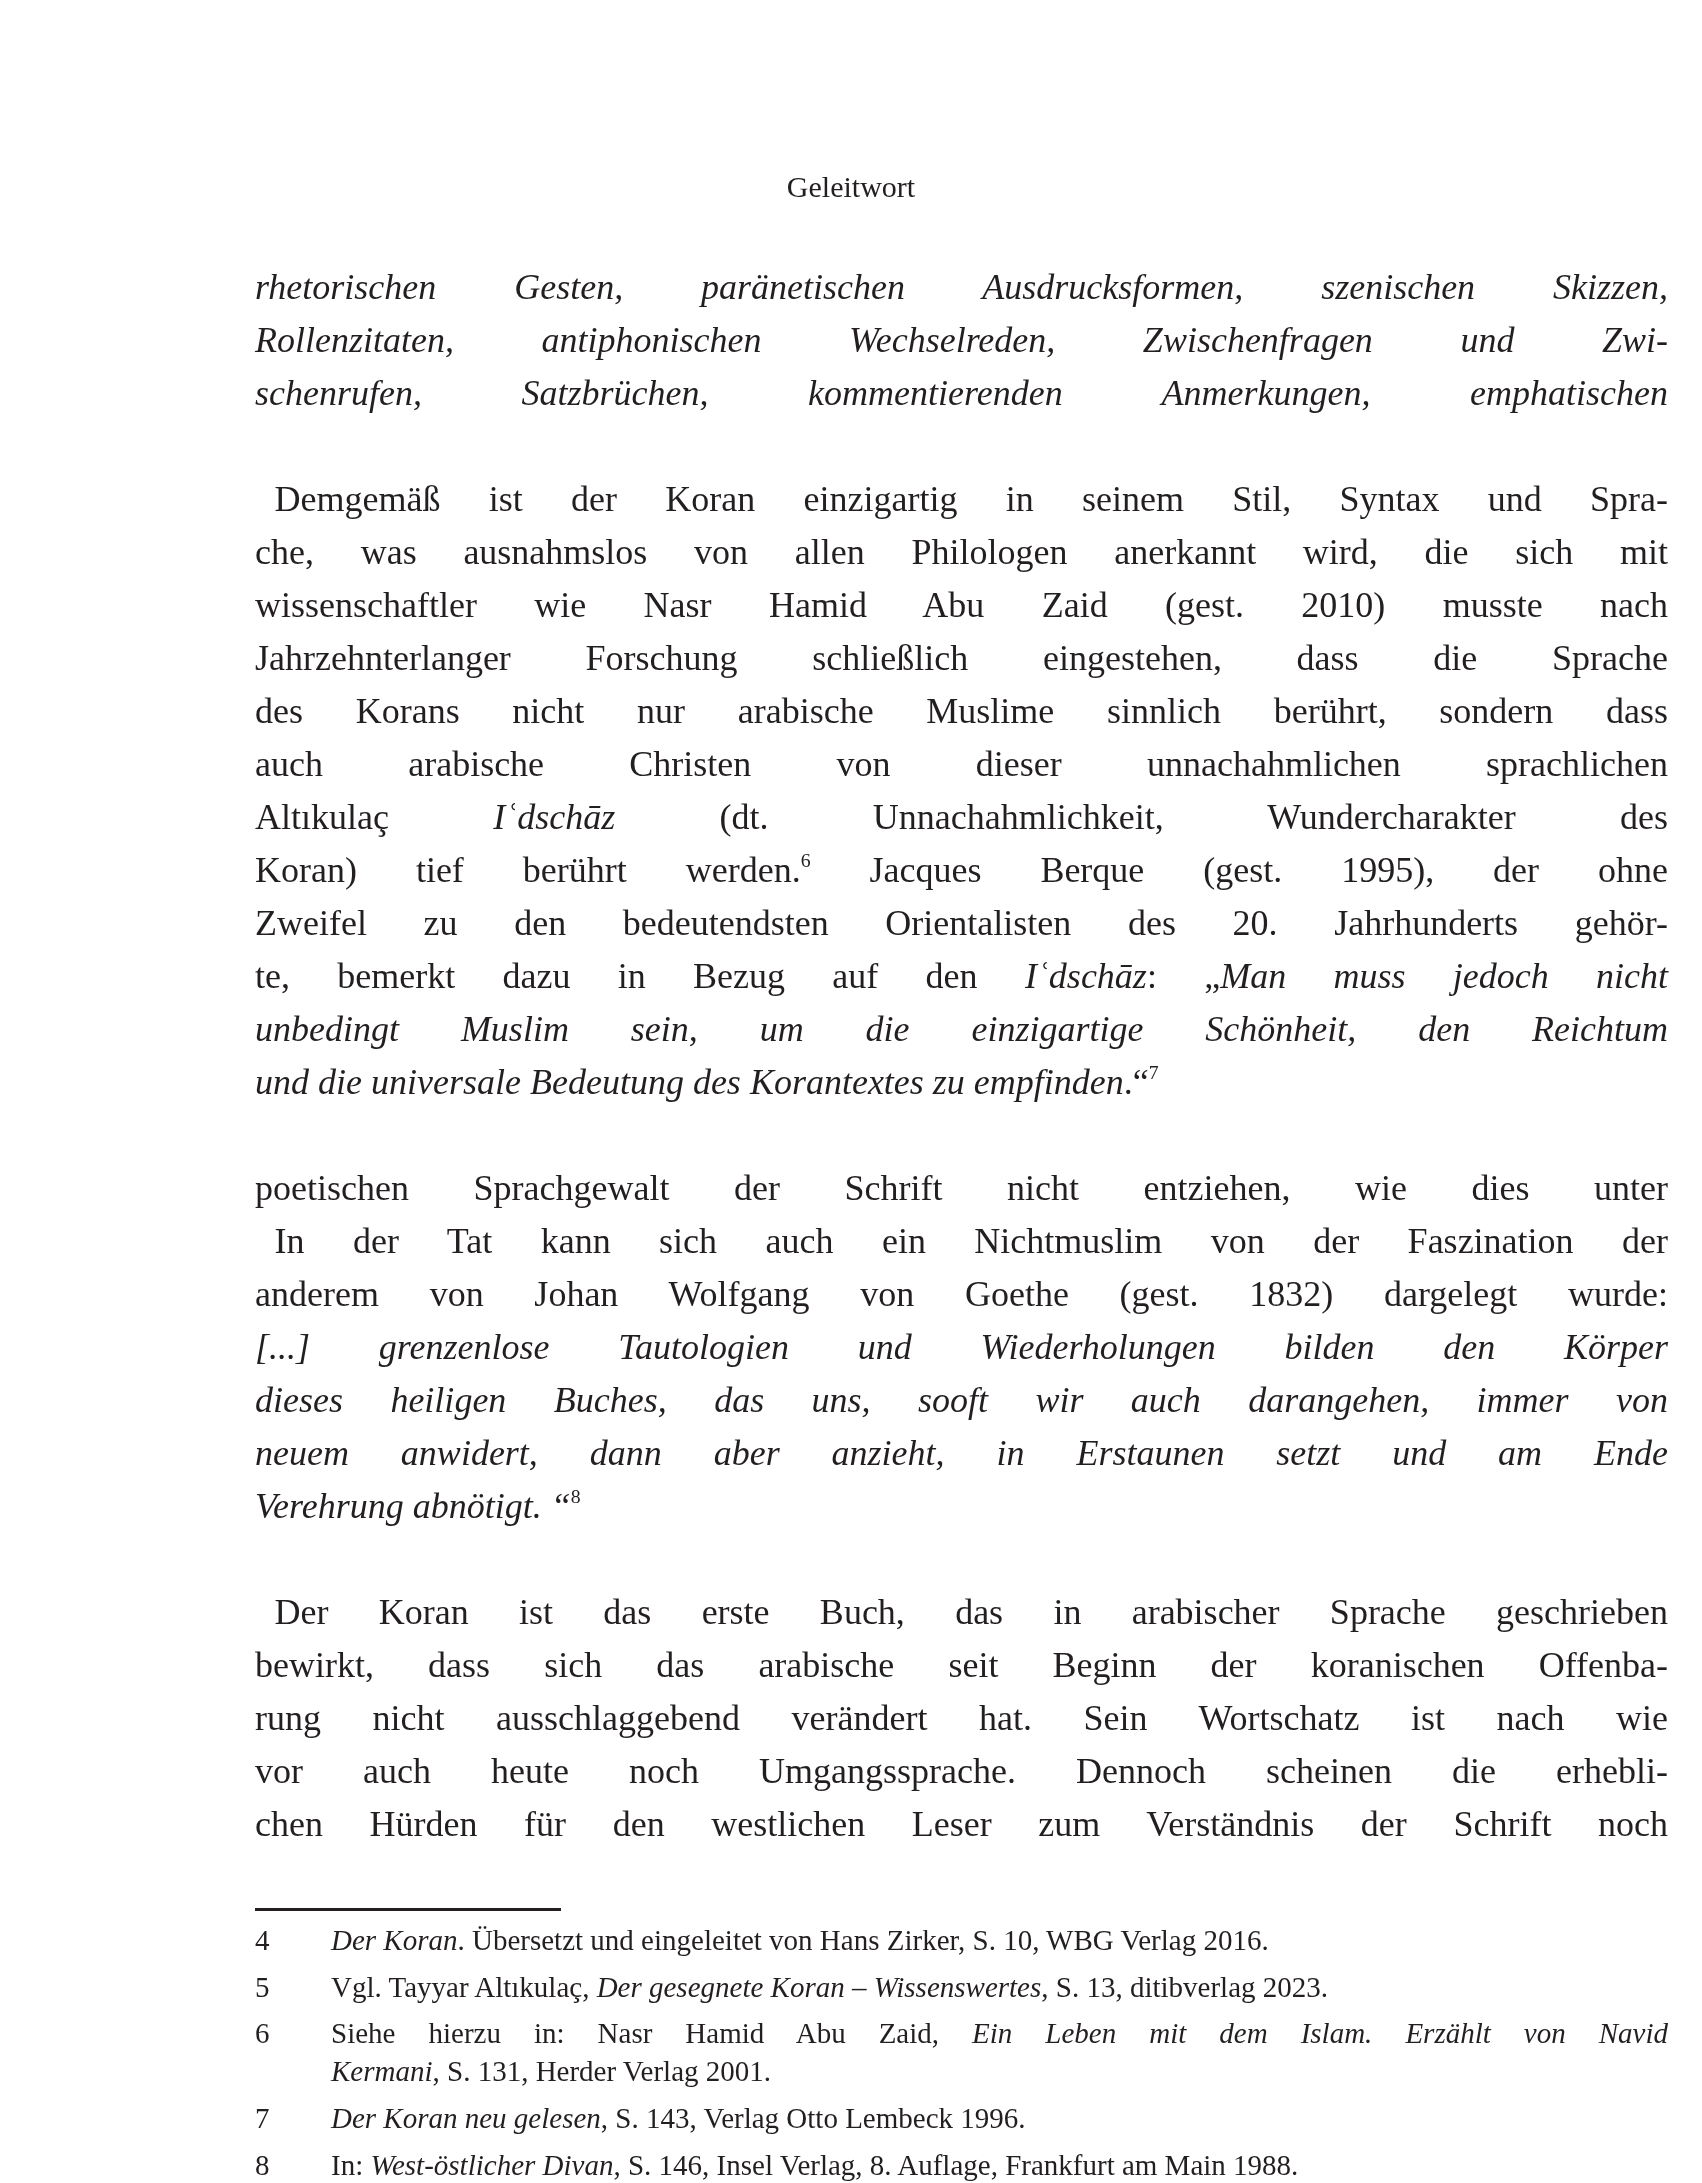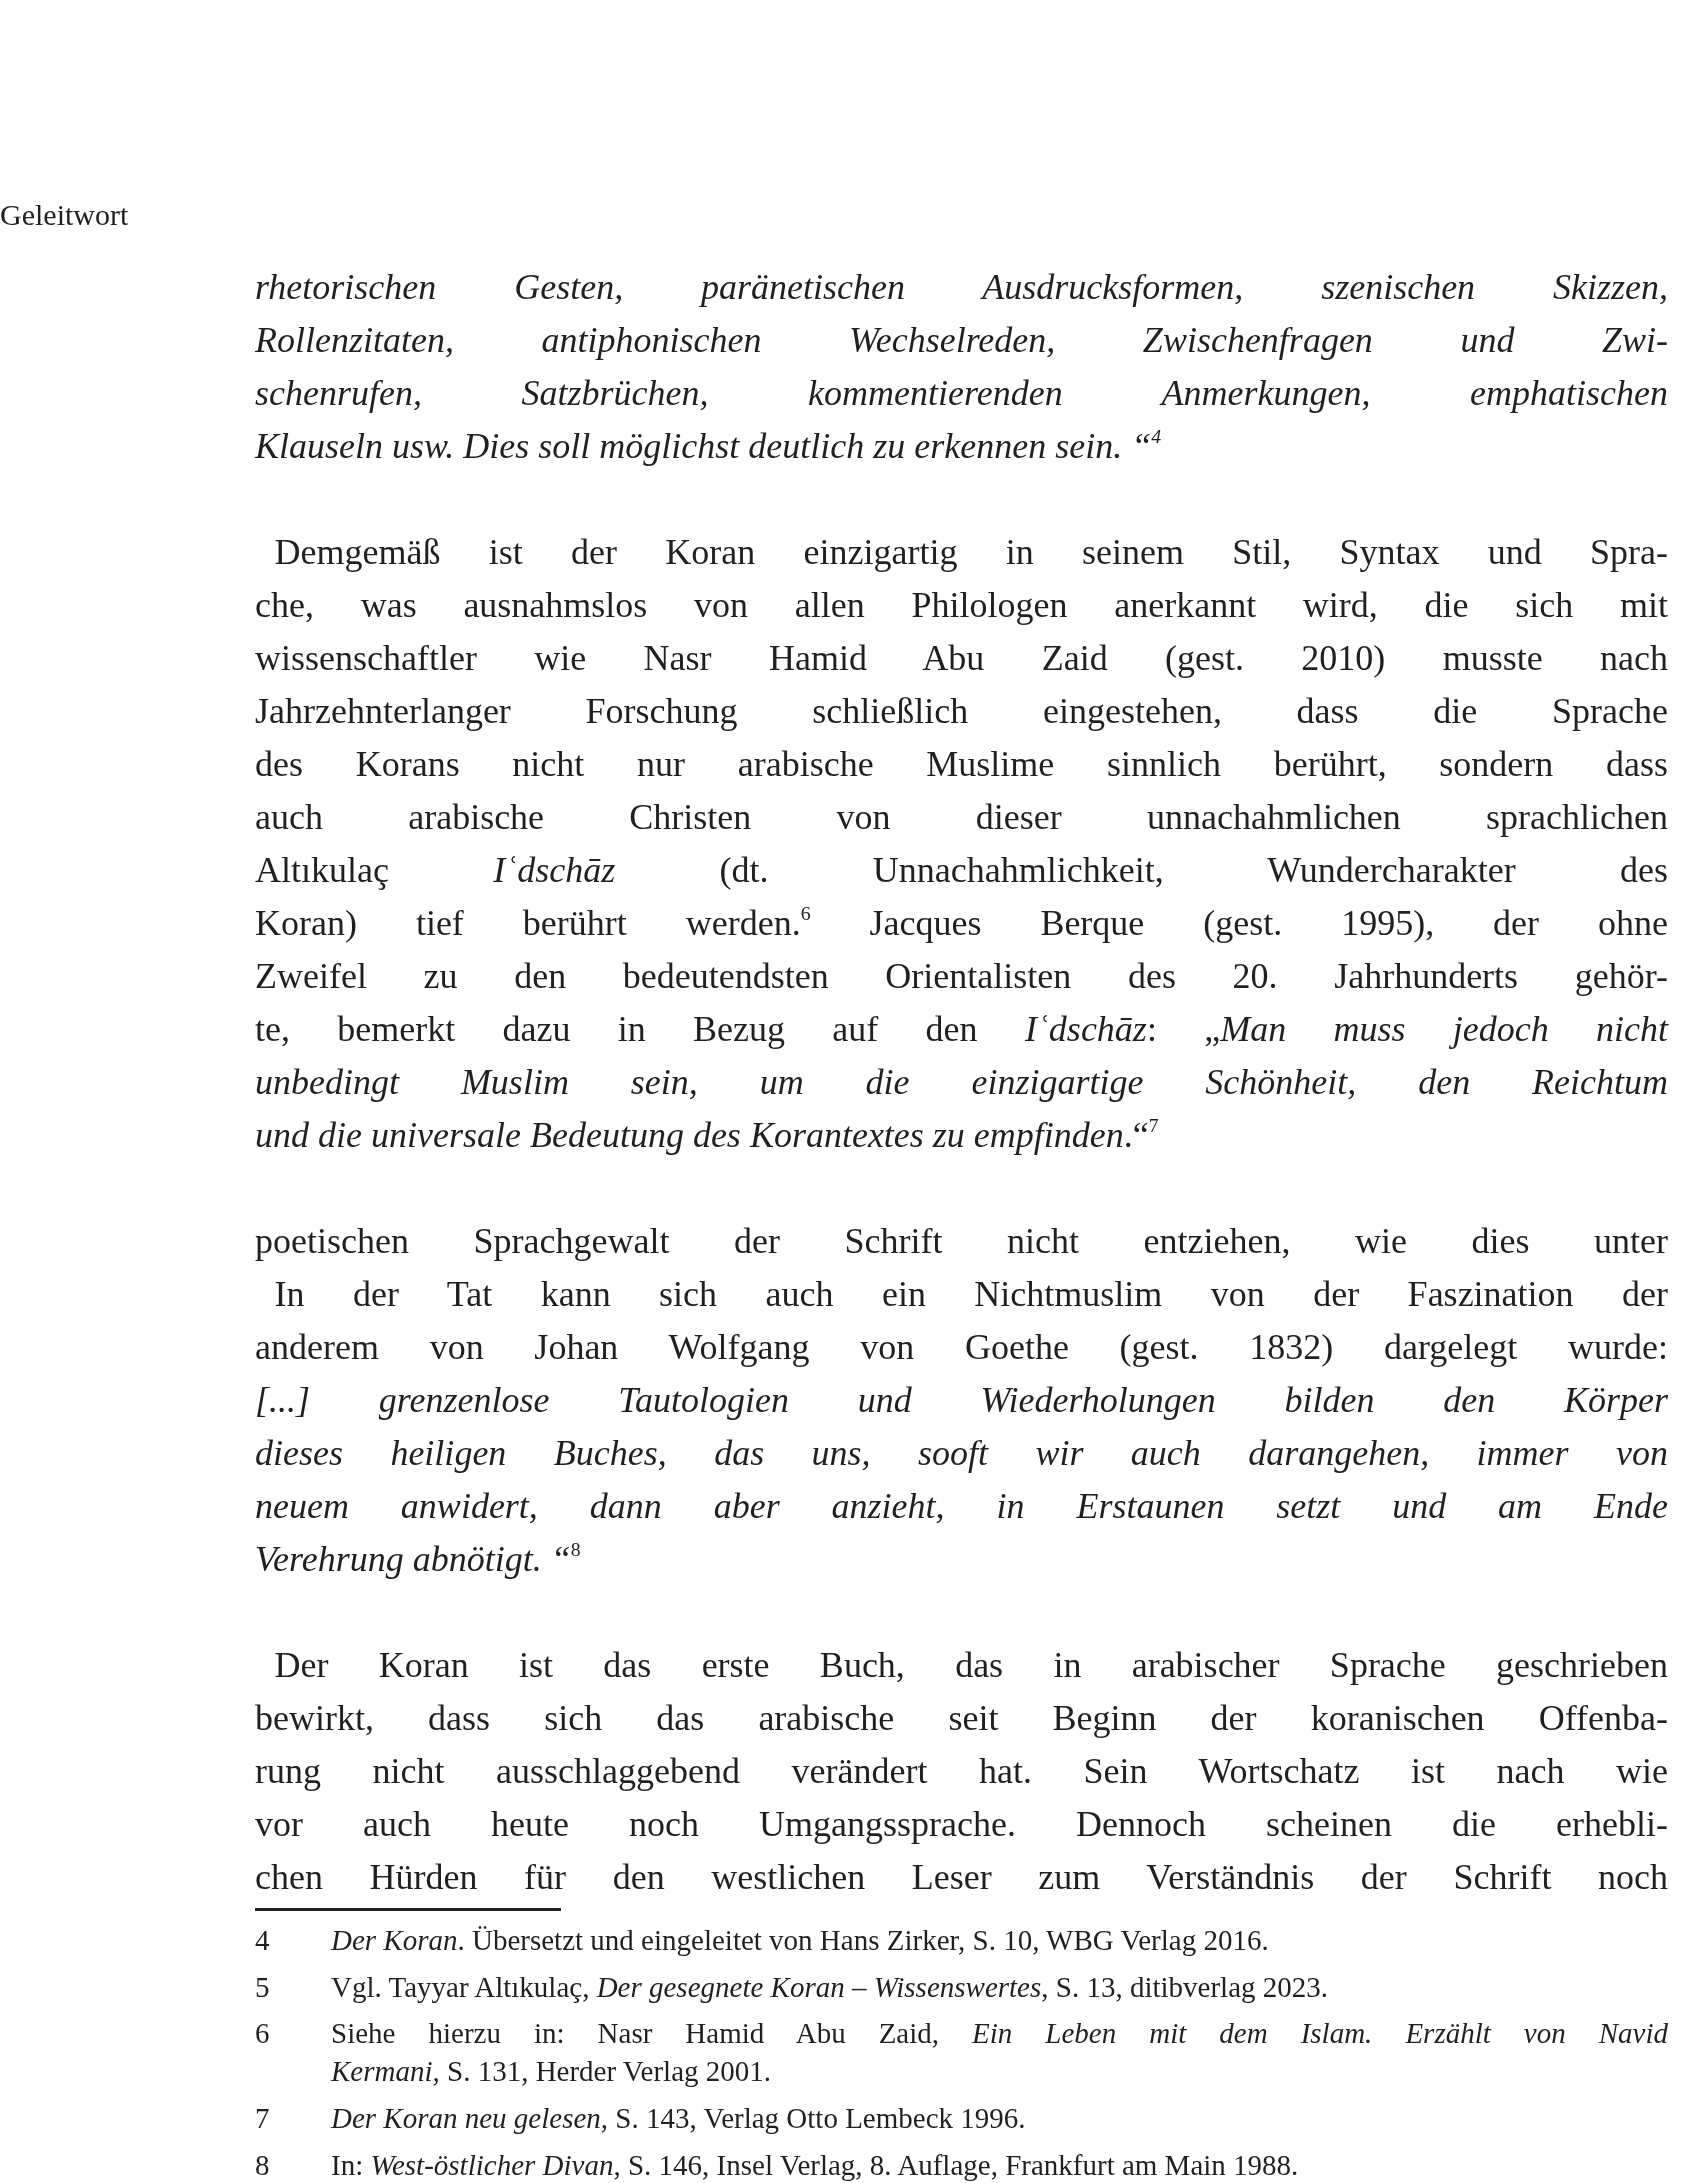--- a/index.html
+++ b/index.html
@@ -13,23 +13,23 @@
       position: relative;
       overflow: hidden;
       color: #231f20;
       font-family: "Liberation Serif", "DejaVu Serif", serif;
     }
     .running-head {
       position: absolute;
       top: 165px;
       left: 0;
       width: 1702px;
+      text-align: center;
       font-size: 30px;
       line-height: 44px;
-      margin-top: 28px;
     }
     .text-block {
       position: absolute;
       left: 255px;
       top: 261px;
       width: 1413px;
     }
     .para {
       font-size: 36px;
       line-height: 53px;
@@ -104,21 +104,20 @@
 <body>
 
 <div class="running-head">Geleitwort</div>
 
 <div class="text-block">
 
   <p class="para quote">
     <span class="line">rhetorischen Gesten, paränetischen Ausdrucksformen, szenischen Skizzen,</span>
     <span class="line">Rollenzitaten, antiphonischen Wechselreden, Zwischenfragen und Zwi-</span>
     <span class="line">schenrufen, Satzbrüchen, kommentierenden Anmerkungen, emphatischen</span>
-    <span class="line last"><span>Klauseln usw. Dies soll möglichst deutlich zu erkennen sein. “</span><sup>4</sup></span>
   </p>
 
   <div class="gap"></div>
 
   <p class="para indent">
     <span class="line first">Demgemäß ist der Koran einzigartig in seinem Stil, Syntax und Spra-</span>
     <span class="line">che, was ausnahmslos von allen Philologen anerkannt wird, die sich mit</span>
     <span class="line">wissenschaftler wie Nasr Hamid Abu Zaid (gest. 2010) musste nach</span>
     <span class="line">Jahrzehnterlanger Forschung schließlich eingestehen, dass die Sprache</span>
     <span class="line">des Korans nicht nur arabische Muslime sinnlich berührt, sondern dass</span>

